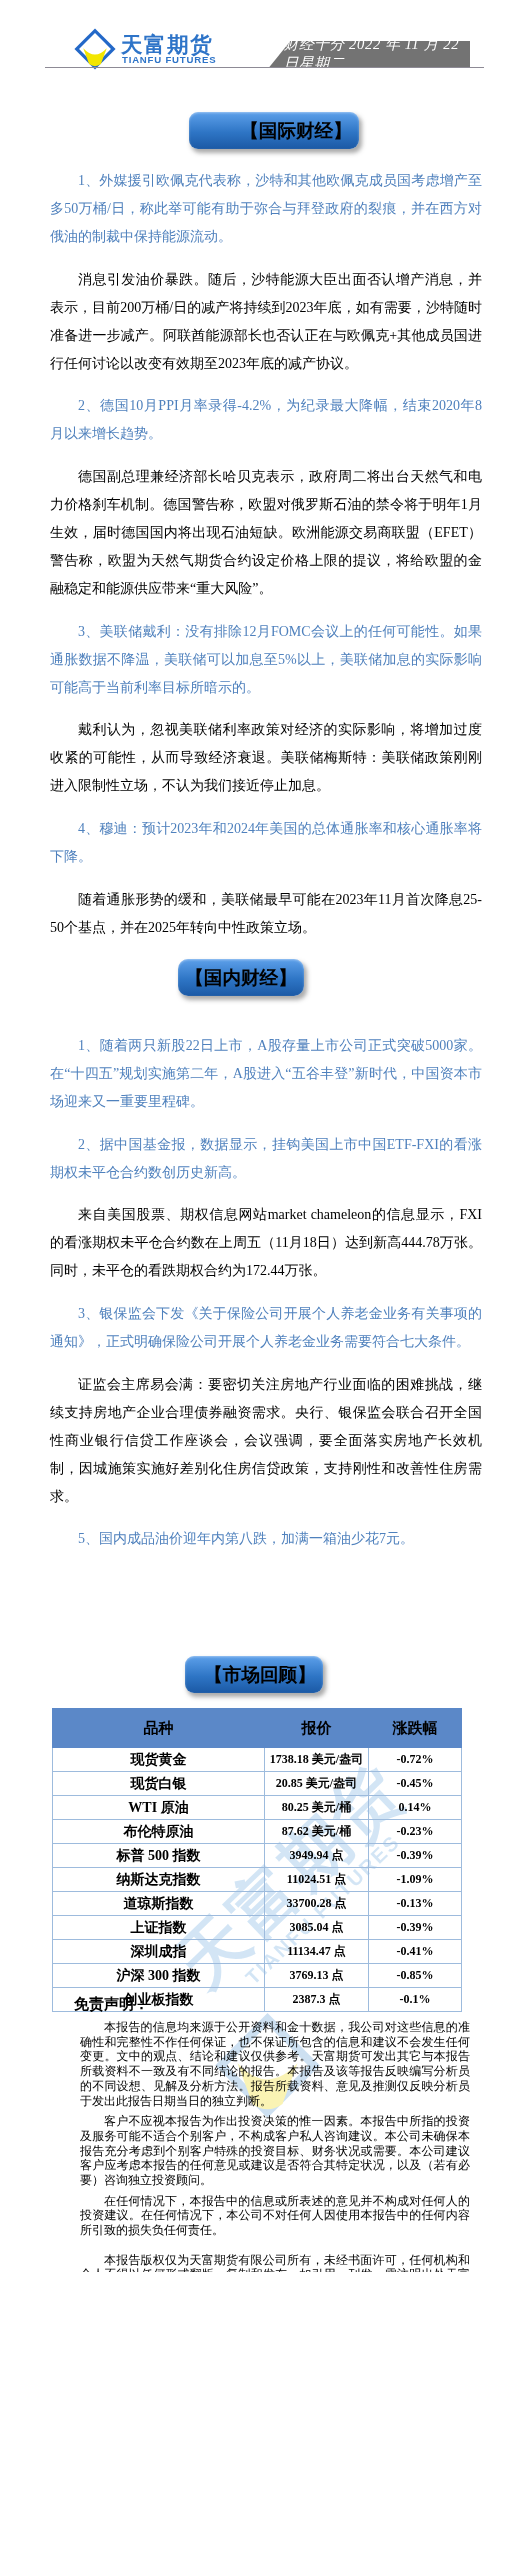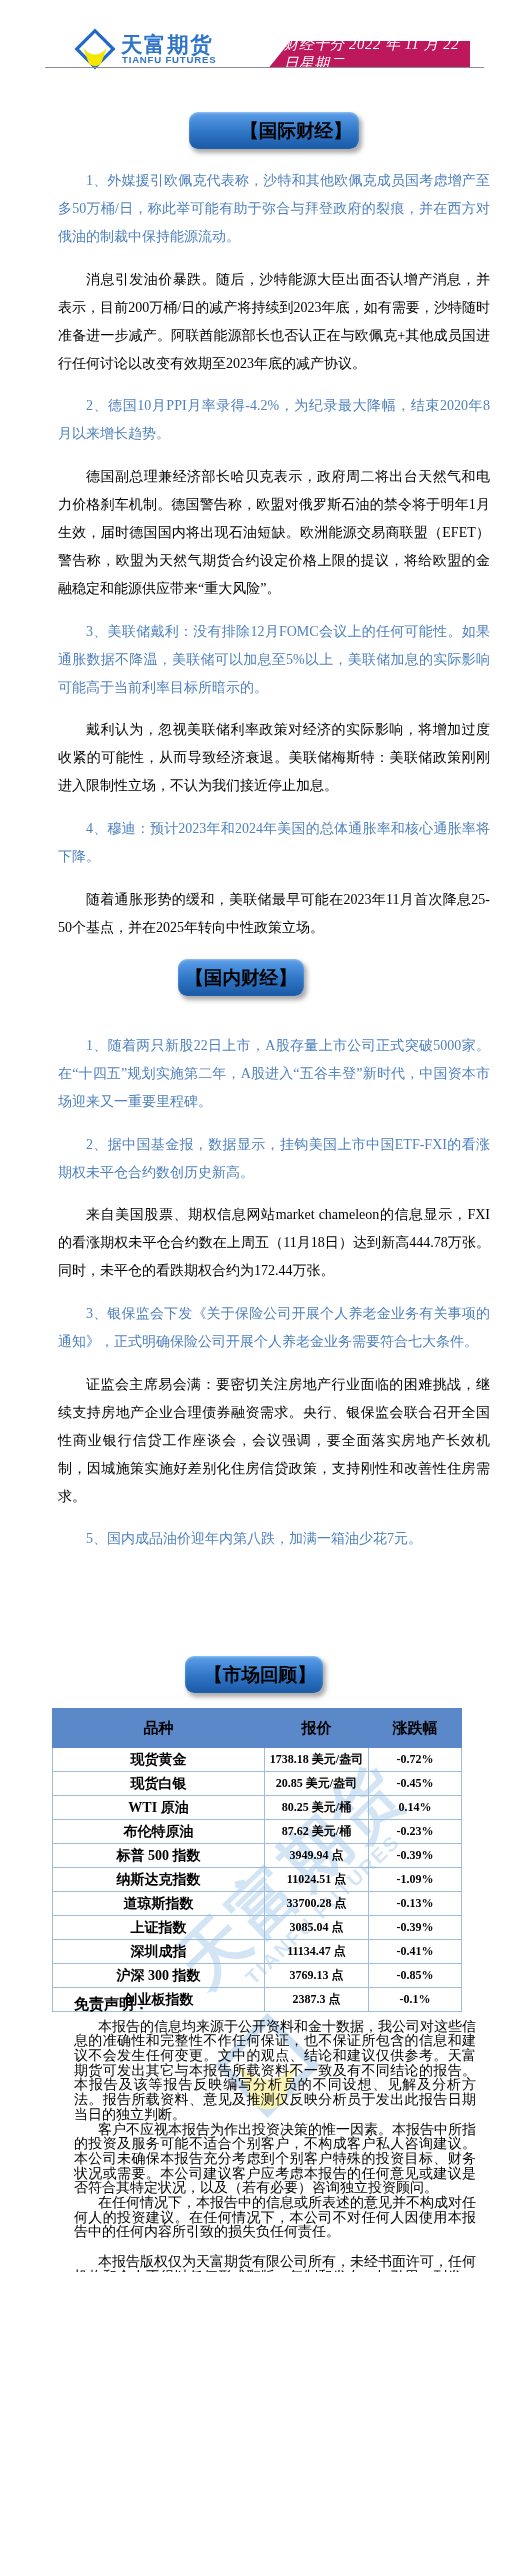--- a/index.html
+++ b/index.html
@@ -4,32 +4,32 @@
 <style>
   html,body{margin:0;padding:0;background:#fff;}
   .page{position:relative;width:507px;height:2272px;background:#fff;margin:0 auto;overflow:hidden;
         font-family:"Liberation Serif","DejaVu Serif",serif;}
   
   .logo-mark{position:absolute;left:74px;top:28px;width:42px;height:42px;}
   .logo-cn{position:absolute;left:121px;top:30px;font-size:21.4px;font-weight:bold;color:#2e74c8;letter-spacing:1.7px;}
   .logo-en{position:absolute;left:122px;top:54px;font-size:9.6px;font-weight:bold;color:#2e74c8;letter-spacing:0.8px;
            font-family:"Liberation Sans",sans-serif;}
   .header-rule{position:absolute;left:45px;top:67px;width:439px;border-top:1.1px solid #8d8a95;}
-  .banner{position:absolute;left:269px;top:41px;width:201px;height:26.5px;background:#be185d;
+  .banner{position:absolute;left:269px;top:41px;width:201px;height:26.5px;background:#737373;
           clip-path:polygon(21.4px 0,100% 0,100% 100%,0 100%);
           display:flex;align-items:center;justify-content:center;}
   .banner span{color:#fff;font-size:14.7px;font-style:italic;letter-spacing:0.6px;padding-left:14.7px;}
   
   .section-btn{position:absolute;width:126px;height:37px;border-radius:9px;
        background:linear-gradient(180deg,#5da0ea 0%,#2e75c5 55%,#1b59a5 100%);
        box-shadow:2.3px 3.4px 4.5px rgba(90,90,90,.5), inset 0 1.1px 2.3px rgba(255,255,255,.4);
        display:flex;align-items:center;justify-content:center;
        font-size:18.6px;font-weight:bold;color:#000;}
   
-  .textblock{position:absolute;left:58px;width:432px;z-index:2;}
+  .textblock{position:absolute;left:50px;width:432px;z-index:2;}
   .textblock p{margin:0 0 14.7px 0;font-size:14px;line-height:28px;text-align:justify;
                text-indent:28px;color:#000;}
   .textblock p.blue{color:#4f81bd;}
   
   .market-table{position:absolute;left:52px;top:1708px;width:409px;border-collapse:collapse;
                 table-layout:fixed;z-index:2;padding-left:30px;}
   .market-table th{background:#5b88c8;height:36px;font-size:15px;font-weight:bold;color:#000;
                    border:0.6px solid #5b88c8;vertical-align:middle;}
   .market-table td{height:21px;border:0.6px solid #9dbbdd;text-align:center;font-weight:bold;
                    color:#000;background:transparent;vertical-align:middle;}
@@ -41,21 +41,21 @@
              pointer-events:none;opacity:.5;}
   .wm-rot{position:absolute;left:22.5px;top:68px;width:316px;transform:rotate(-44deg);
           transform-origin:50% 50%;text-align:center;}
   .wm-cn{font-size:67px;font-weight:bold;color:#a9cdec;letter-spacing:3.4px;line-height:1.05;}
   .wm-en{font-size:20px;font-weight:bold;color:#a9cdec;letter-spacing:2.3px;
          font-family:"Liberation Sans",sans-serif;}
   .wm-diamond{position:absolute;left:96px;top:242px;width:107px;height:107px;}
   
   .disclaimer{position:absolute;left:74px;top:1995px;width:402px;z-index:2;}
   .disclaimer h3{margin:0 0 5.6px 0;font-size:15px;color:#000;}
-  .disclaimer p{margin:0;font-size:14px;line-height:14.7px;text-align:justify;text-indent:24px;color:#000;}
+  .disclaimer p{margin:6px;font-size:12px;line-height:14.7px;text-align:justify;text-indent:24px;color:#000;}
   .disclaimer p.gap-before{margin-top:14.7px;}
   
   .footer-rule{position:absolute;left:45px;top:2504px;width:437px;border-top:1.1px solid #4c4c4c;}
   .footer-row{position:absolute;left:53px;display:flex;align-items:center;gap:5.6px;
               color:#3f3f3f;font-size:12.4px;font-family:"Liberation Sans",sans-serif;}
   .footer-row .fitem{display:flex;align-items:center;gap:18px;margin-right:12.4px;justify-content:space-between;}
   .ficon{width:14px;height:14px;fill:#737373;flex:0 0 auto;}
 </style>
 </head>
 <body>
@@ -81,21 +81,21 @@
   <p class="blue">1、外媒援引欧佩克代表称，沙特和其他欧佩克成员国考虑增产至多50万桶/日，称此举可能有助于弥合与拜登政府的裂痕，并在西方对俄油的制裁中保持能源流动。</p>
       <p class="black">消息引发油价暴跌。随后，沙特能源大臣出面否认增产消息，并表示，目前200万桶/日的减产将持续到2023年底，如有需要，沙特随时准备进一步减产。阿联酋能源部长也否认正在与欧佩克+其他成员国进行任何讨论以改变有效期至2023年底的减产协议。</p>
       <p class="blue">2、德国10月PPI月率录得-4.2%，为纪录最大降幅，结束2020年8月以来增长趋势。</p>
       <p class="black">德国副总理兼经济部长哈贝克表示，政府周二将出台天然气和电力价格刹车机制。德国警告称，欧盟对俄罗斯石油的禁令将于明年1月生效，届时德国国内将出现石油短缺。欧洲能源交易商联盟（EFET）警告称，欧盟为天然气期货合约设定价格上限的提议，将给欧盟的金融稳定和能源供应带来“重大风险”。</p>
       <p class="blue">3、美联储戴利：没有排除12月FOMC会议上的任何可能性。如果通胀数据不降温，美联储可以加息至5%以上，美联储加息的实际影响可能高于当前利率目标所暗示的。</p>
       <p class="black">戴利认为，忽视美联储利率政策对经济的实际影响，将增加过度收紧的可能性，从而导致经济衰退。美联储梅斯特：美联储政策刚刚进入限制性立场，不认为我们接近停止加息。</p>
       <p class="blue">4、穆迪：预计2023年和2024年美国的总体通胀率和核心通胀率将下降。</p>
       <p class="black">随着通胀形势的缓和，美联储最早可能在2023年11月首次降息25-50个基点，并在2025年转向中性政策立场。</p>
     </div>
 
-  <div class="section-btn" style="left:178px;top:959px;">【国内财经】</div>
+  <div class="section-btn" style="left:178px;top:959px;border-radius:10px;">【国内财经】</div>
   <div class="textblock" style="top:1032px;">
 
   <p class="blue">1、随着两只新股22日上市，A股存量上市公司正式突破5000家。在“十四五”规划实施第二年，A股进入“五谷丰登”新时代，中国资本市场迎来又一重要里程碑。</p>
       <p class="blue">2、据中国基金报，数据显示，挂钩美国上市中国ETF-FXI的看涨期权未平仓合约数创历史新高。</p>
       <p class="black">来自美国股票、期权信息网站market chameleon的信息显示，FXI的看涨期权未平仓合约数在上周五（11月18日）达到新高444.78万张。同时，未平仓的看跌期权合约为172.44万张。</p>
       <p class="blue">3、银保监会下发《关于保险公司开展个人养老金业务有关事项的通知》，正式明确保险公司开展个人养老金业务需要符合七大条件。</p>
       <p class="black">证监会主席易会满：要密切关注房地产行业面临的困难挑战，继续支持房地产企业合理债券融资需求。央行、银保监会联合召开全国性商业银行信贷工作座谈会，会议强调，要全面落实房地产长效机制，因城施策实施好差别化住房信贷政策，支持刚性和改善性住房需求。</p>
       <p class="blue">5、国内成品油价迎年内第八跌，加满一箱油少花7元。</p>
     </div>
 

